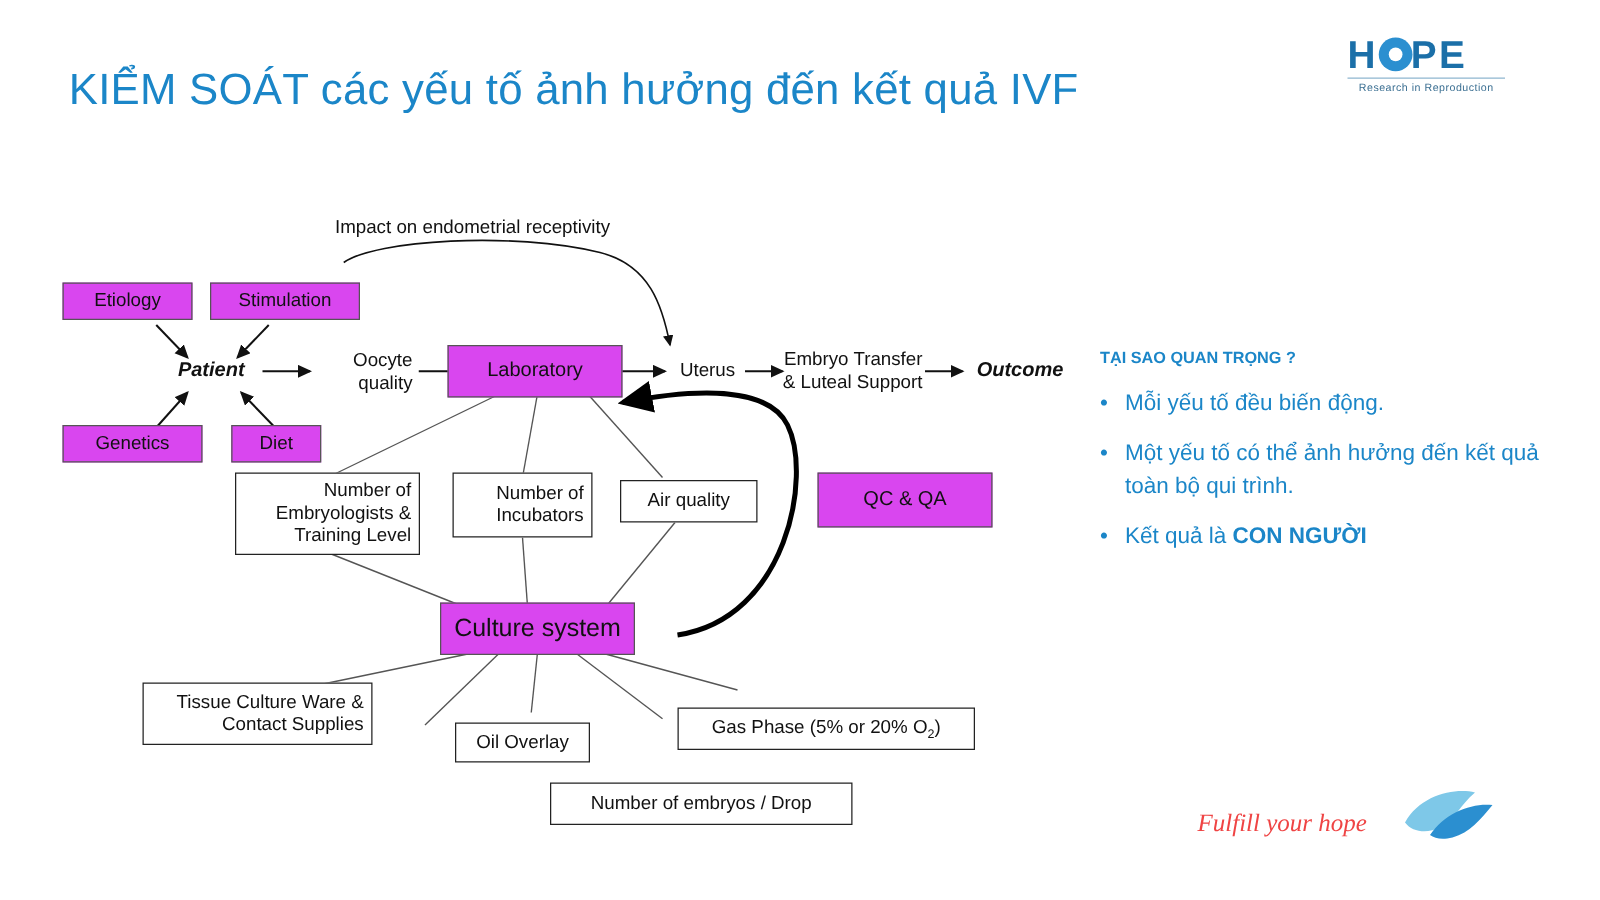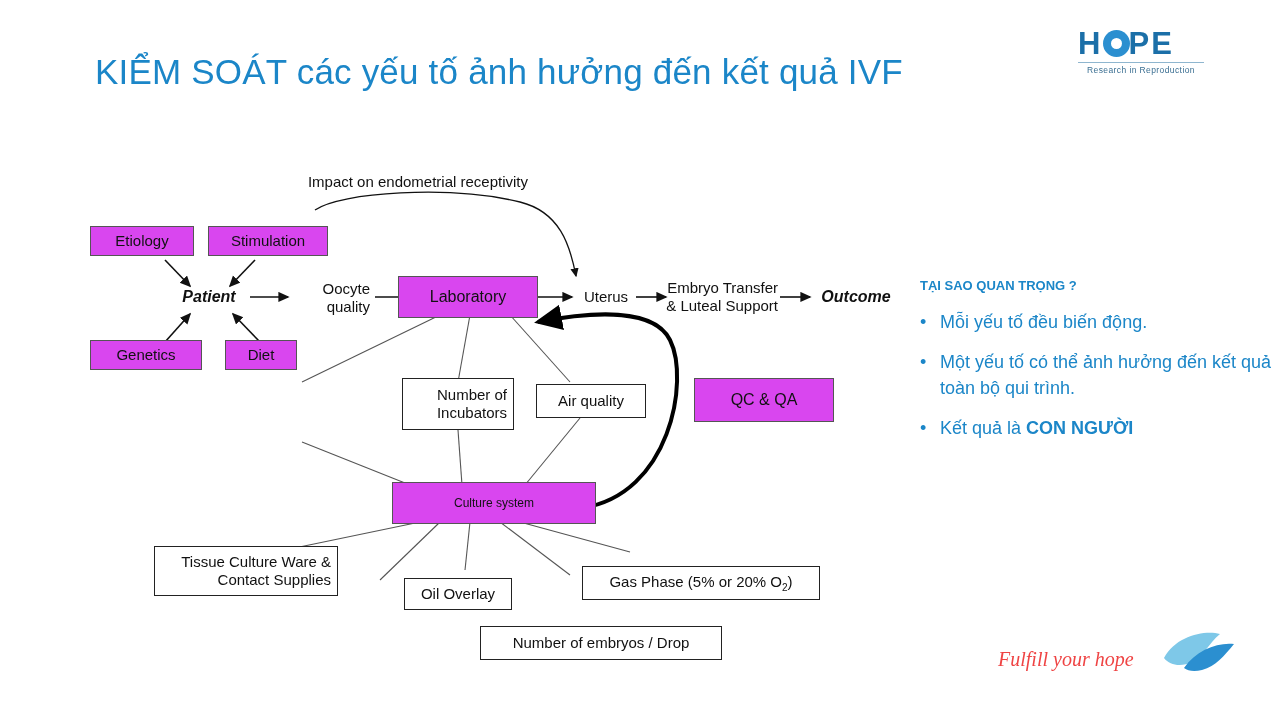--- a/index.html
+++ b/index.html
@@ -10,21 +10,20 @@
     width: 1280px;
     height: 720px;
     background: #ffffff;
     font-family: "Liberation Sans", sans-serif;
     overflow: hidden;
     position: relative;
   }
   .slide {
     position: absolute;
     inset: 0;
-    margin-left: 40px;
   }
   
   .slide-title {
     position: absolute;
     left: 55px;
     top: 52px;
     font-size: 35px;
     color: #1b86c8;
     letter-spacing: 0.2px;
     white-space: nowrap;
@@ -244,25 +243,26 @@
 
     <div class="dnode label-plain bold-italic" style="left:96px; top:134px; width:86px; height:26px; font-size:16px;">Patient</div>
     <div class="dnode label-plain" style="left:212px; top:130px; width:94px; height:36px;">Oocyte quality</div>
 
     <div class="dnode box-grey" style="left:328px; top:126px; width:140px; height:42px; font-size:16px;">Laboratory</div>
 
     <div class="dnode label-plain" style="left:504px; top:134px; width:64px; height:26px;">Uterus</div>
     <div class="dnode label-plain" style="left:590px; top:112px; width:124px; height:70px;">Embryo Transfer &amp; Luteal Support</div>
     <div class="dnode label-plain italic-bold" style="left:736px; top:134px; width:100px; height:26px; font-size:16px;">Outcome</div>
 
+    <div class="dnode box-plain" style="left:158px; top:228px; width:148px; height:66px;">Number of Embryologists &amp; Training Level</div>
     <div class="dnode box-plain" style="left:332px; top:228px; width:112px; height:52px;">Number of Incubators</div>
     <div class="dnode box-plain" style="left:466px; top:234px; width:110px; height:34px;">Air quality</div>
     <div class="dnode box-grey" style="left:624px; top:228px; width:140px; height:44px; font-size:16px;">QC &amp; QA</div>
 
-    <div class="dnode box-grey" style="left:322px; top:332px; width:204px; height:42px; font-size:12px;">Culture system</div>
+    <div class="dnode box-grey" style="left:322px; top:332px; width:156px; height:42px; font-size:20px;">Culture system</div>
 
     <div class="dnode box-plain" style="left:84px; top:396px; width:184px; height:50px;">Tissue Culture Ware &amp; Contact Supplies</div>
     <div class="dnode box-plain" style="left:334px; top:428px; width:108px; height:32px;">Oil Overlay</div>
     <div class="dnode box-plain" style="left:512px; top:416px; width:238px; height:34px;">
       <span>Gas Phase (5% or 20% O<sub>2</sub>)</span>
     </div>
     <div class="dnode box-plain" style="left:410px; top:476px; width:242px; height:34px;">Number of embryos / Drop</div>
   </div>
 
   <div class="right-col">

